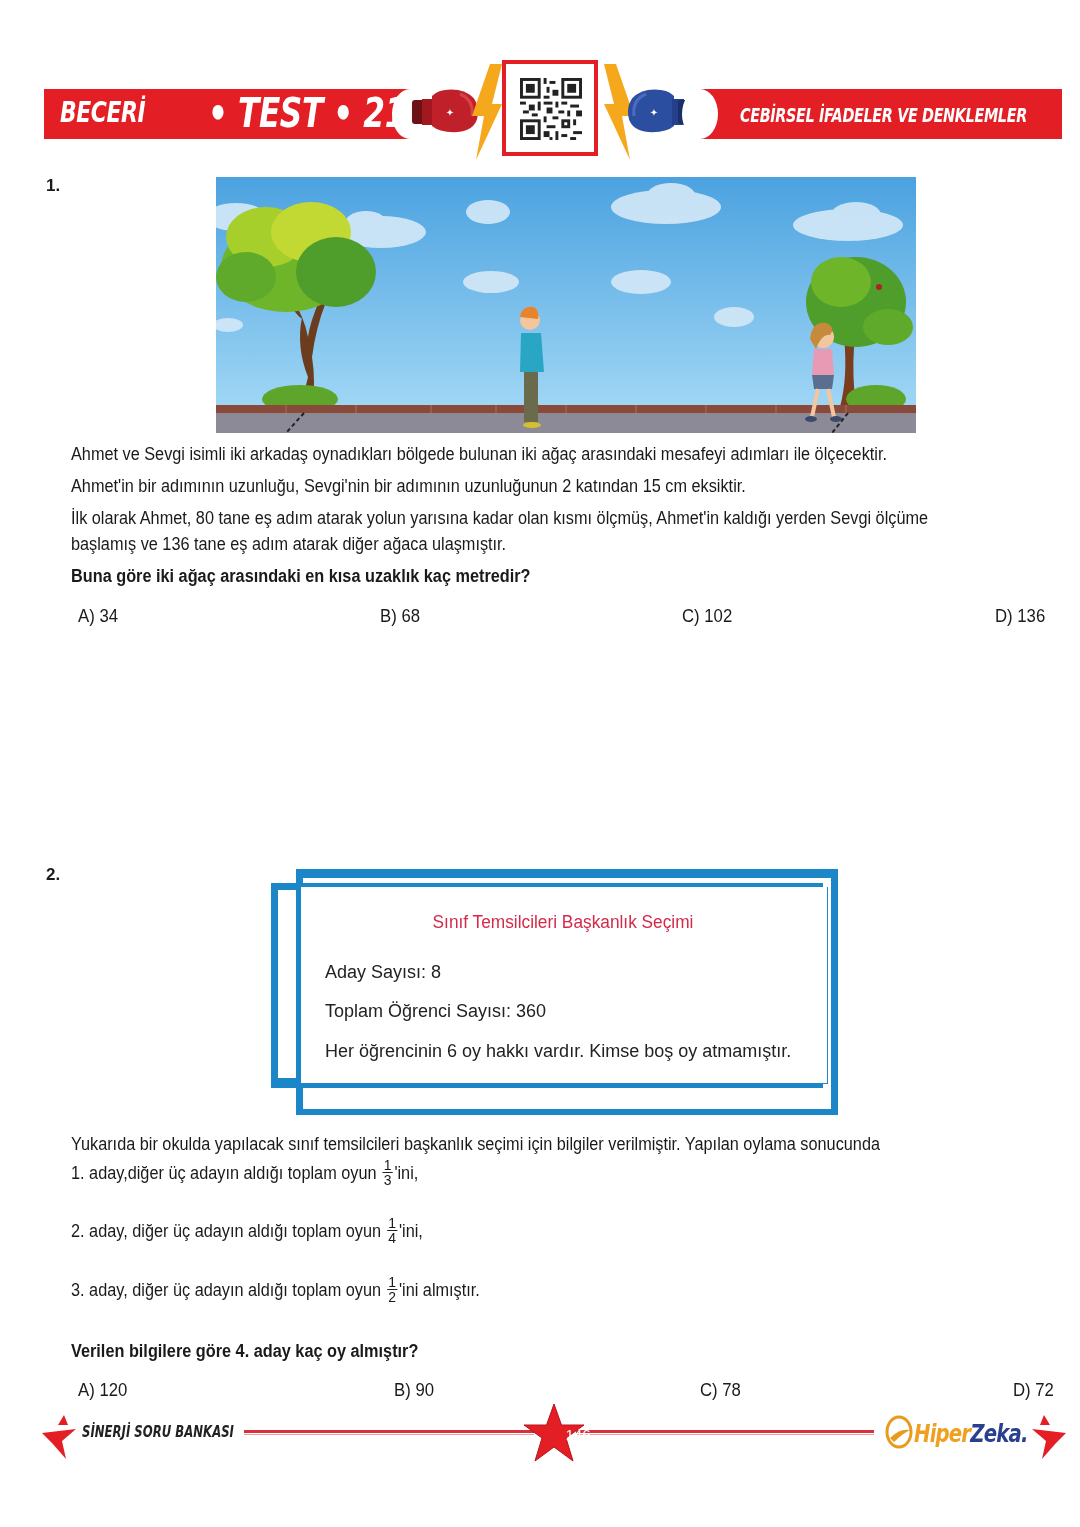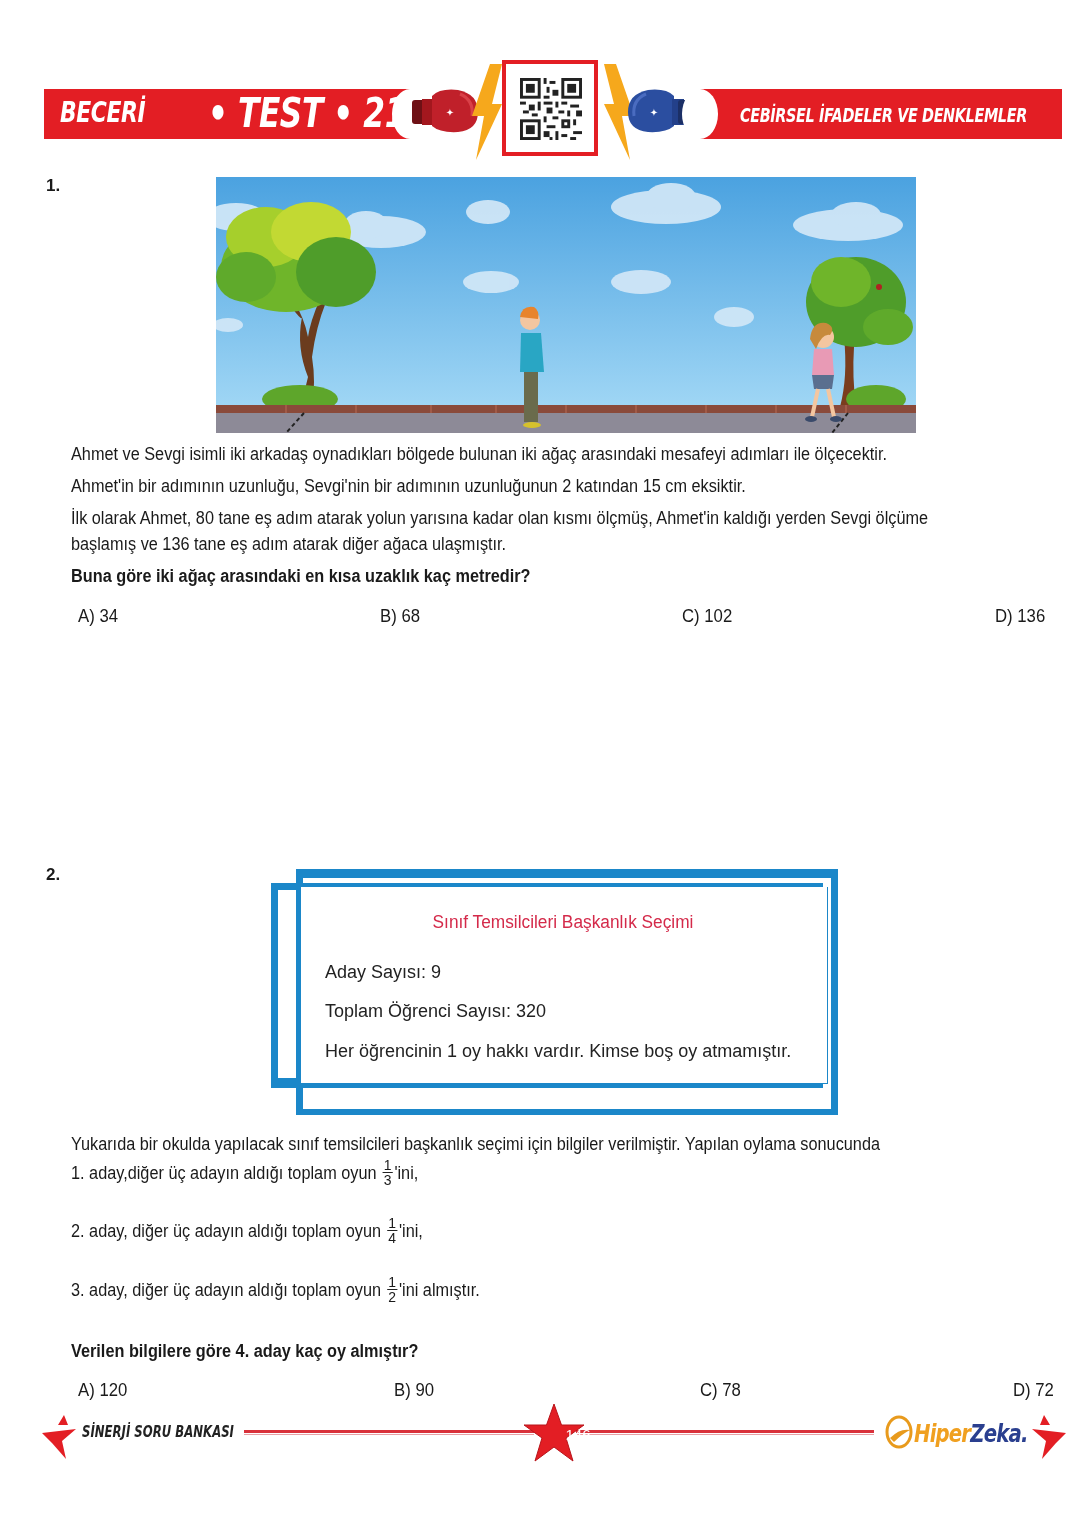--- a/index.html
+++ b/index.html
@@ -213,23 +213,23 @@
 <div class="opt" style="left:380px; top:606px;">B) 68</div>
 <div class="opt" style="left:682px; top:606px;">C) 102</div>
 <div class="opt" style="left:995px; top:606px;">D) 136</div>
 
 <div class="qnum" style="left:46px; top:865px;">2.</div>
 
 <div class="frame2"></div>
 <div class="frame1"></div>
 <div class="frame-inner"></div>
 <div class="box-title">Sınıf Temsilcileri Başkanlık Seçimi</div>
-<div class="box-line" style="top:962px;">Aday Sayısı: 9</div>
-<div class="box-line" style="top:1001px;">Toplam Öğrenci Sayısı: 320</div>
-<div class="box-line" style="top:1041px;">Her öğrencinin 1 oy hakkı vardır. Kimse boş oy atmamıştır.</div>
+<div class="box-line" style="top:962px;">Aday Sayısı: 8</div>
+<div class="box-line" style="top:1001px;">Toplam Öğrenci Sayısı: 360</div>
+<div class="box-line" style="top:1041px;">Her öğrencinin 6 oy hakkı vardır. Kimse boş oy atmamıştır.</div>
 
 <div class="ptext" style="top:1132px;">Yukarıda bir okulda yapılacak sınıf temsilcileri başkanlık seçimi için bilgiler verilmiştir. Yapılan oylama sonucunda</div>
 
 <div class="ptext" style="top:1160px;">
   <span>1. aday,diğer üç adayın aldığı toplam oyun</span>
   <span class="frac"><span class="n">1</span><span class="d">3</span></span><span>'ini,</span>
 </div>
 <div class="ptext" style="top:1218px;">
   <span>2. aday, diğer üç adayın aldığı toplam oyun</span>
   <span class="frac"><span class="n">1</span><span class="d">4</span></span><span>'ini,</span>

